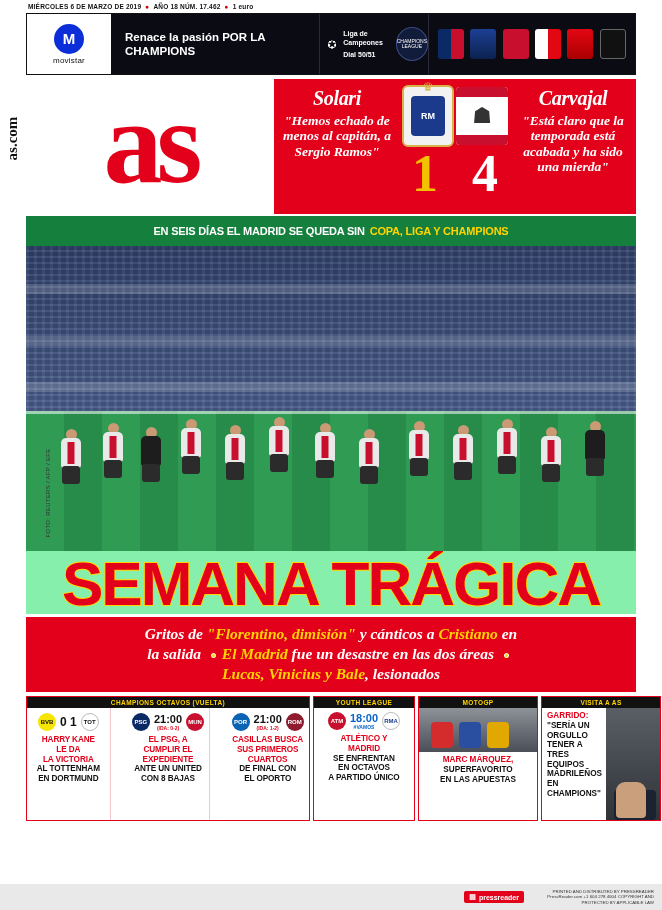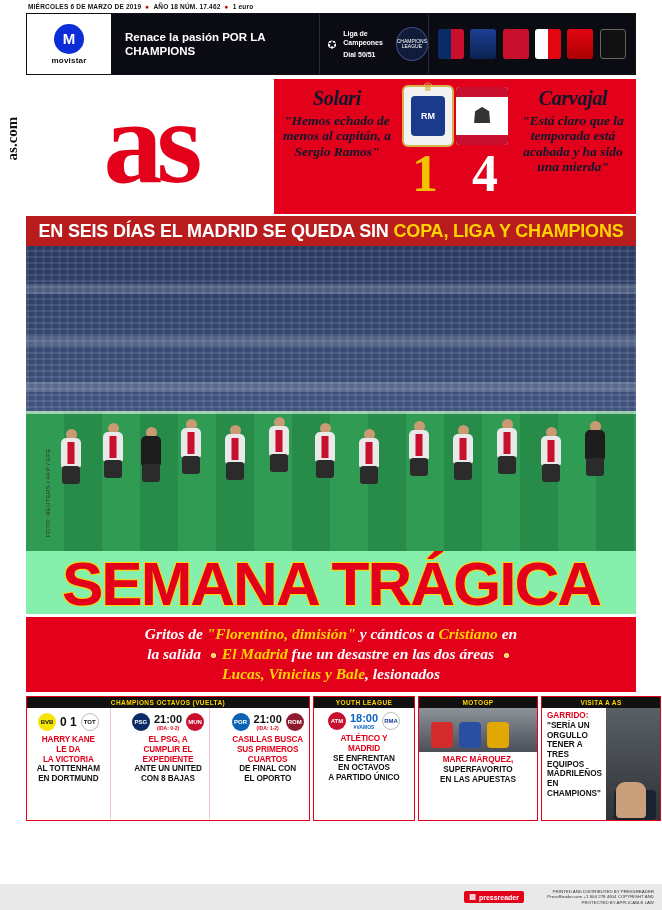--- a/index.html
+++ b/index.html
@@ -46,21 +46,21 @@
     align-items: center;
     justify-content: center;
     gap: 2px;
   }
   .movi-circle {
     width: 30px; height: 30px; border-radius: 50%;
     background: #0b2ed8;
     display: flex; align-items: center; justify-content: center;
     color: #fff; font-size: 15px; font-weight: bold;
   }
-  .movi-word { font-size: 8px; font-weight: bold; color: #111; letter-spacing: .2px;}
+  .movi-word { font-size: 8px; font-weight: normal; color: #111; letter-spacing: .2px;}
   .ad-text {
     flex: 1;
     color: #fff;
     display: flex;
     flex-direction: column;
     justify-content: center;
     padding-left: 14px;
     font-size: 11.5px;
     line-height: 1.22;
     font-weight: bold;
@@ -122,21 +122,21 @@
     font-family: "Liberation Serif", serif;
     font-weight: bold;
     font-size: 118px;
     color: #e2001a;
     letter-spacing: -6px;
     line-height: .8;
     margin-top: -6px;
   }
   .quote-col {
     width: 126px;
-    color: #0f172a;
+    color: #ffffff;
     text-align: center;
     padding: 8px 5px 0 5px;
   }
   .quote-col .name {
     font-family: "Liberation Serif", serif;
     font-weight: bold;
     font-style: italic;
     font-size: 20px;
     margin-bottom: 3px;
     letter-spacing: -.3px;
@@ -210,29 +210,29 @@
     white-space: nowrap;
     font-size: 15px;
     font-weight: bold;
     color: #111;
     font-family: "Liberation Serif", serif;
   }
 
   
   .strip {
     margin: 0 26px;
-    background: #b91c1c;
+    background: #15803d;
     color: #fff;
     height: 32px;
     display: flex;
     align-items: center;
     justify-content: center;
     font-family: "Liberation Sans", sans-serif;
     font-weight: bold;
-    font-size: 18px;
+    font-size: 11px;
     letter-spacing: -.2px;
     border-top: 2px solid #fff;
   }
   .strip .yellow { color: #ffd400; margin-left: 5px; }
 
   
   .photo {
     margin: 0 26px;
     height: 305px;
     position: relative;

